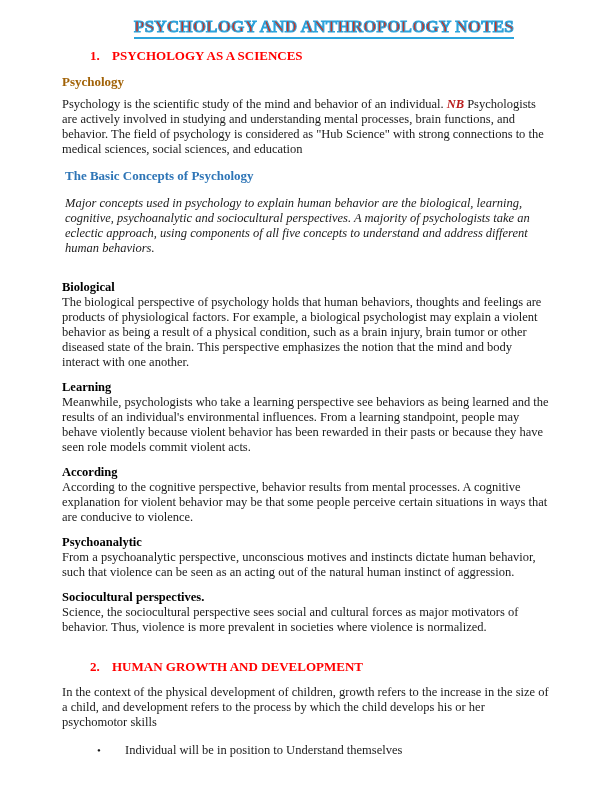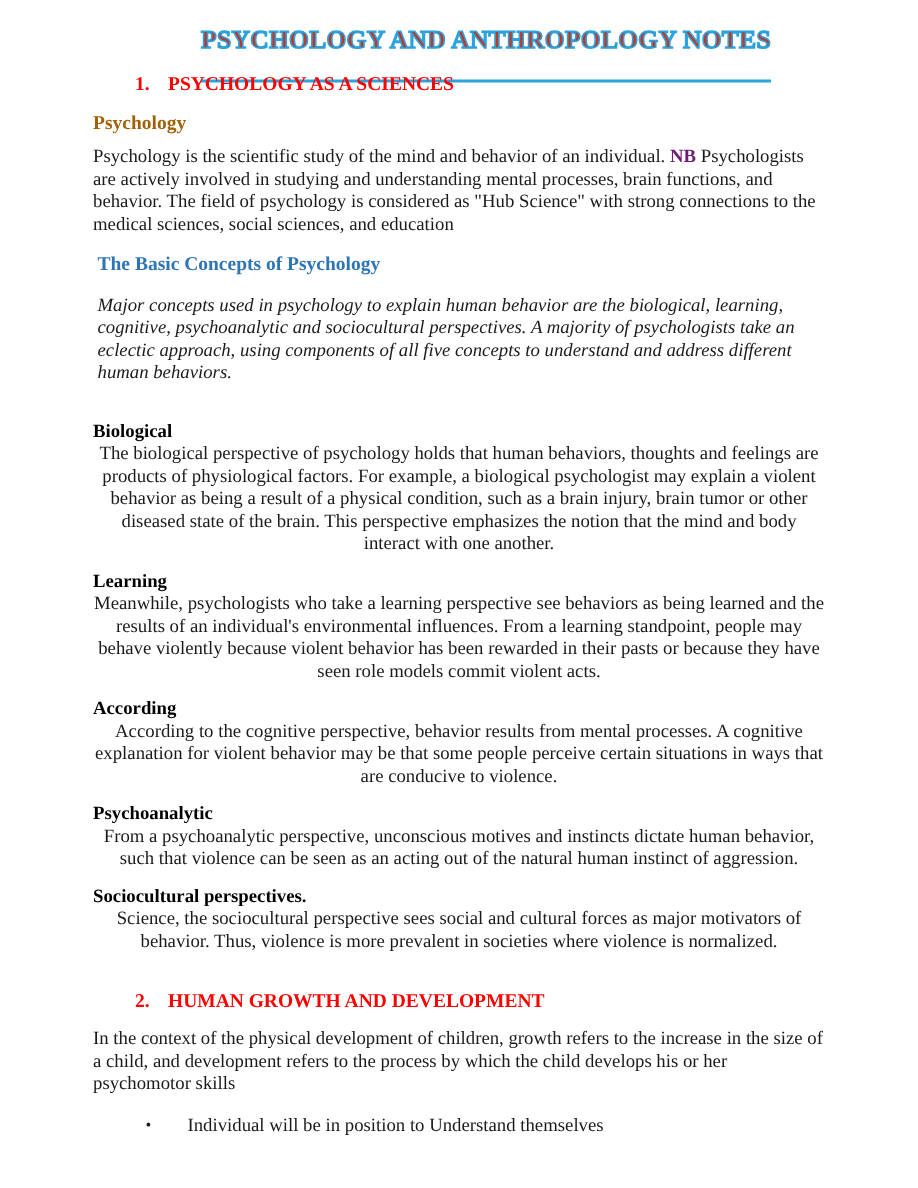--- a/index.html
+++ b/index.html
@@ -20,21 +20,21 @@
     text-align: center;
     margin: 0 0 11px 0;
     font-size: 17px;
     font-weight: bold;
     letter-spacing: 0.2px;
   }
   .doc-title .title-text {
     color: #c43527;
     -webkit-text-stroke: 1.05px #2ba4dd;
     border-bottom: 2px solid #2ba4dd;
-    padding-bottom: 17px;
+    padding-bottom: 1px;
     margin-left: 36px;
   }
   .num-heading {
     display: flex;
     color: #ff0000;
     font-weight: bold;
     font-size: 13px;
     margin: 0 0 10px 28px;
   }
   .num-heading .num { width: 22px; flex: 0 0 22px; }
@@ -49,34 +49,33 @@
     font-weight: bold;
     font-size: 13px;
     margin: 11px 0 12px 0;
     padding-left: 3px;
   }
   p.body-par {
     margin: 0 0 9px 0;
     font-size: 12.5px;
     line-height: 15px;
   }
-  .nb { color: #701a75; font-weight: bold; }
+  .nb { color: #b91c1c; font-weight: bold; font-style: italic; }
   .pblock { margin: 0 0 10px 0; }
   .pblock .p-head {
     font-weight: bold;
     font-size: 12.5px;
     line-height: 15px;
     margin: 0;
     color: #000;
   }
   .pblock .p-body {
     margin: 0;
     font-size: 12.5px;
     line-height: 15px;
-    text-align: center;
   }
   .sp-top { margin-top: 24px; }
   .bullet-list { margin: 13px 0 0 35px; }
   .bullet-item { display: flex; font-size: 12.5px; line-height: 15px; }
   .bullet-item .marker { width: 28px; flex: 0 0 28px; font-size: 11px; }
 </style>
 </head>
 <body>
 
 <div class="page">

